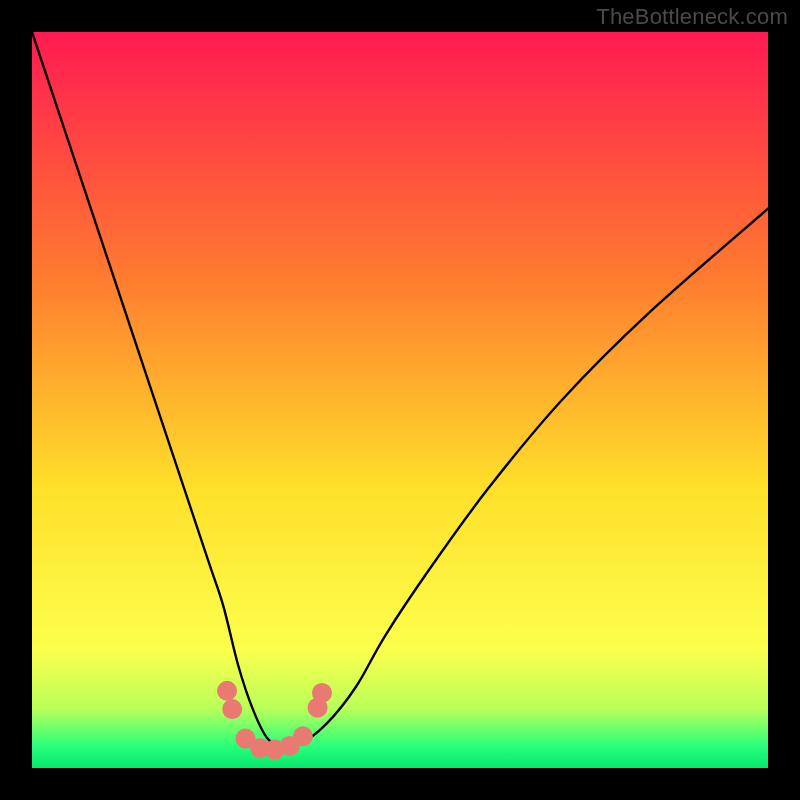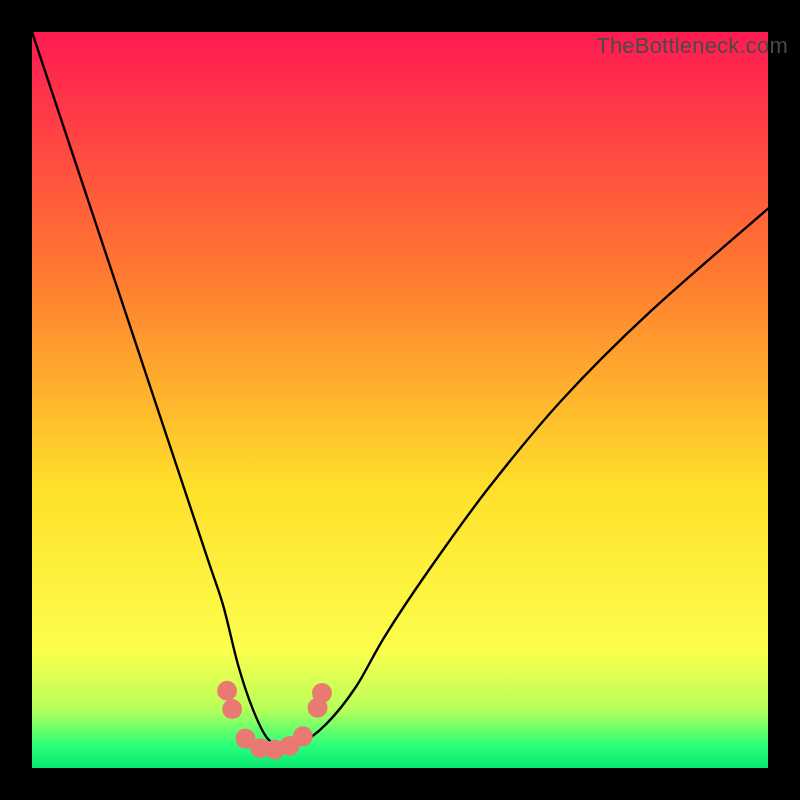--- a/index.html
+++ b/index.html
@@ -17,21 +17,20 @@
   }
   .watermark {
     position: absolute;
     top: 4px;
     right: 12px;
     font-family: Arial, Helvetica, sans-serif;
     font-size: 22px;
     color: #4a4a4a;
     font-weight: 500;
     letter-spacing: 0.2px;
-    margin-top: 29px;
   }
   svg {
     display: block;
   }
 </style>
 </head>
 <body>
 <div class="container">
 
 <svg id="chart-svg" width="800" height="800" viewBox="0 0 800 800">

